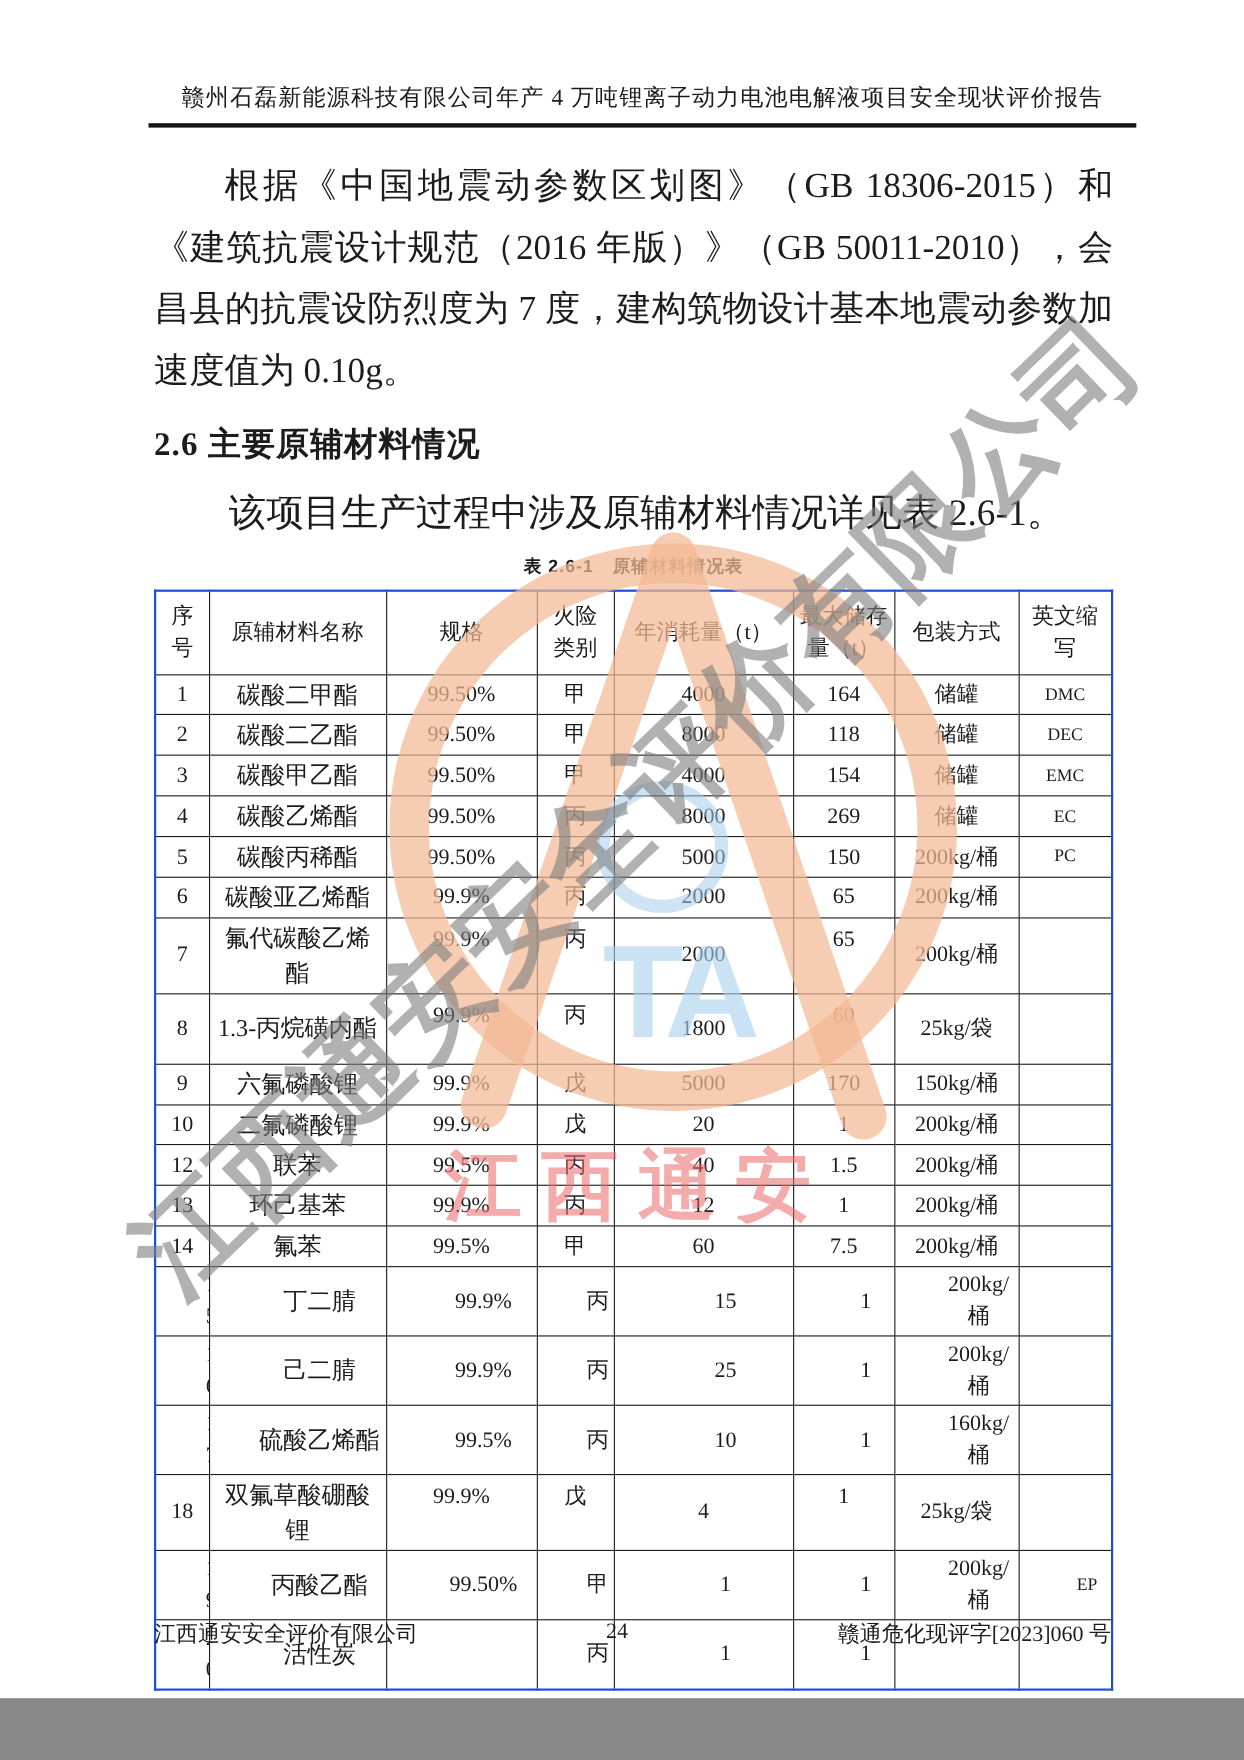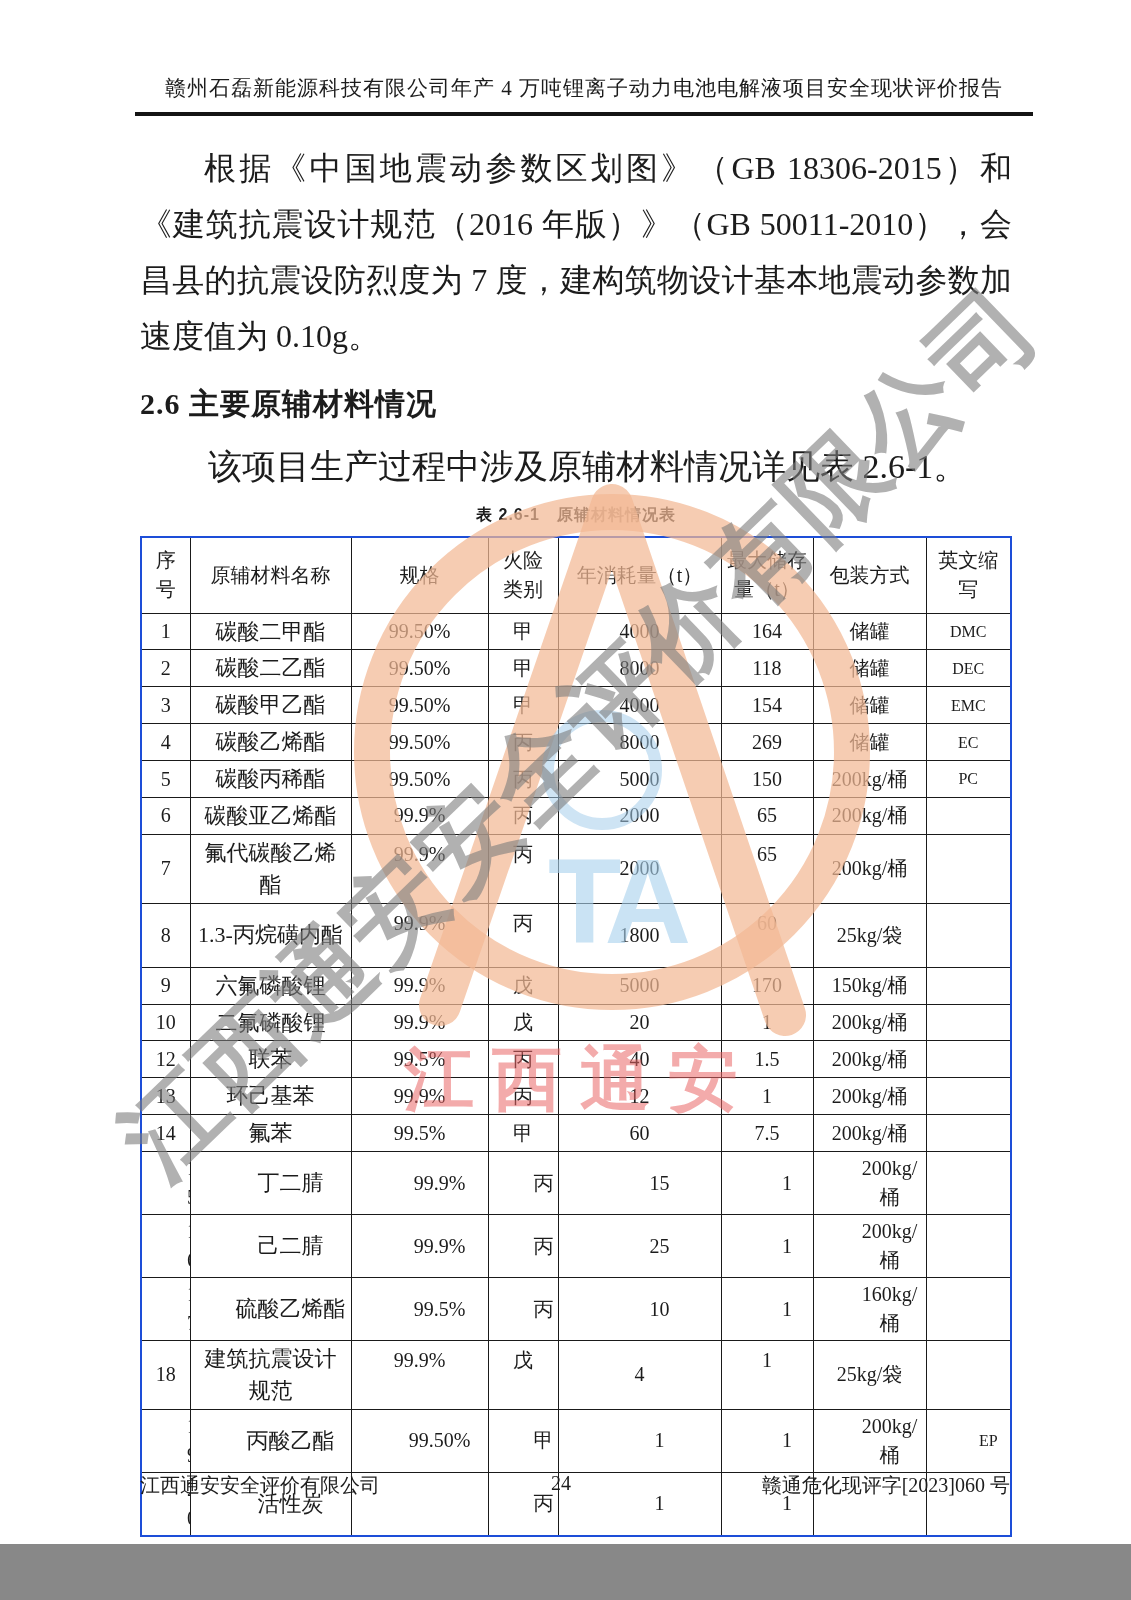--- a/index.html
+++ b/index.html
@@ -251,21 +251,21 @@
               <td class="name-col">硫酸乙烯酯</td>
               <td>99.5%</td>
               <td>丙</td>
               <td>10</td>
               <td>1</td>
               <td>160kg/桶</td>
               <td class="abbr-col"></td>
             </tr>
             <tr class="r-tall">
               <td>18</td>
-              <td class="name-col">建筑抗震设计规范</td>
+              <td class="name-col">双氟草酸硼酸锂</td>
               <td class="vtop">99.9%</td>
               <td class="vtop">戊</td>
               <td>4</td>
               <td class="vtop">1</td>
               <td>25kg/袋</td>
               <td class="abbr-col"></td>
             </tr>
             <tr class="r-med">
               <td>19</td>
               <td class="name-col">丙酸乙酯</td>

